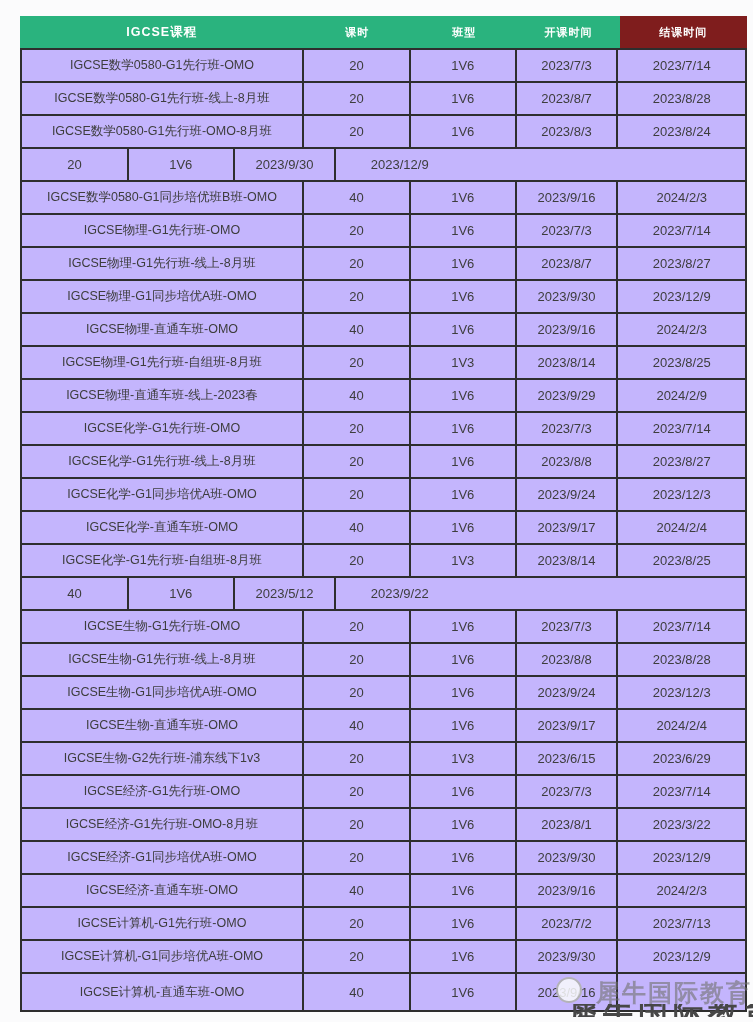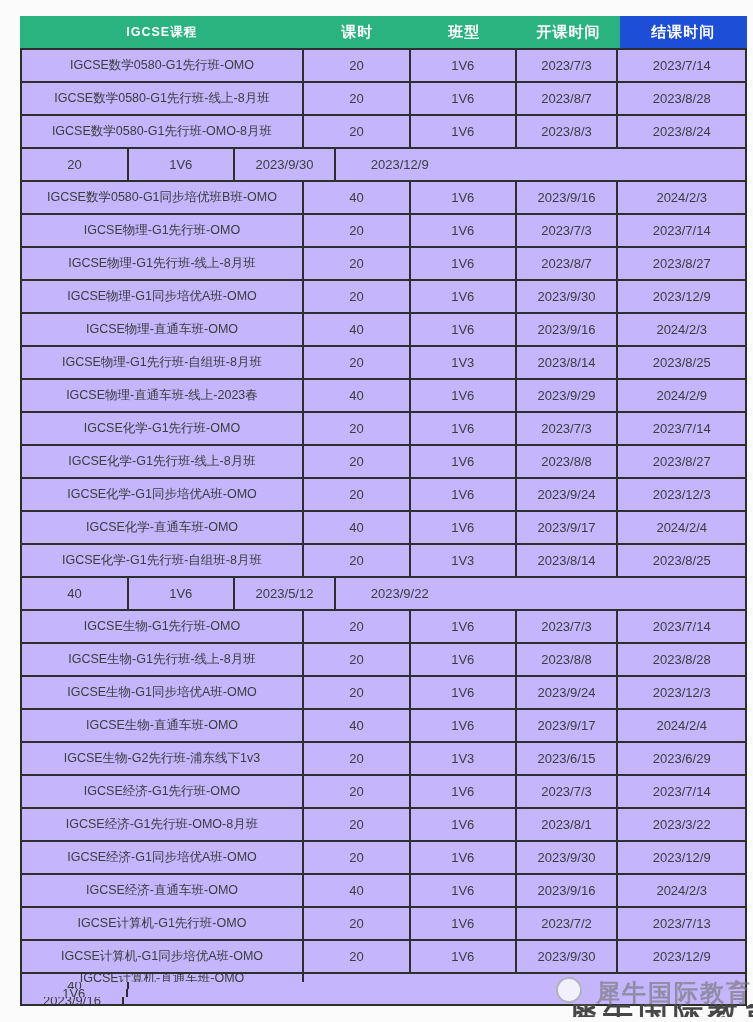--- a/index.html
+++ b/index.html
@@ -11,31 +11,31 @@
   }
   .page { position:relative; width:753px; height:1022px; overflow:hidden; }
 
   .tablewrap { position:absolute; left:20px; top:16px; width:727px; }
 
   
   .thead { display:flex; height:32px; }
   .thcell {
     display:flex; align-items:center; justify-content:center;
     background:#2ab37e; color:#ffffff;
-    font-size:15px; font-weight:bold; letter-spacing:1px;
-  }
-  .thcell.orange { background:#1d4ed8;font-family:Liberation Serif, serif; }
+    font-size:11px; font-weight:bold; letter-spacing:1px;
+  }
+  .thcell.orange { background:#7f1d1d;font-family:Liberation Serif, serif; }
 
   
   .tbody {
     border:2px solid #2e2e2e;
     background:#c4b5fd;
   }
   .trow { display:flex; height:33px; border-bottom:2px solid #2e2e2e; }
-  .trow:last-child { border-bottom:none; height:30px;flex-direction:column; }
+  .trow:last-child { border-bottom:none; height:36px; }
   .tcell {
     display:flex; align-items:center; justify-content:center;
     border-right:2px solid #2e2e2e;
     color:#3d3d3d; font-size:13px; white-space:nowrap; overflow:hidden;
   }
   .tcell:last-child { border-right:none; }
 
   .col0 { width:39.0%; font-size:12.5px; }
   .col1 { width:14.8%; }
   .col2 { width:14.6%;text-align:right; }

